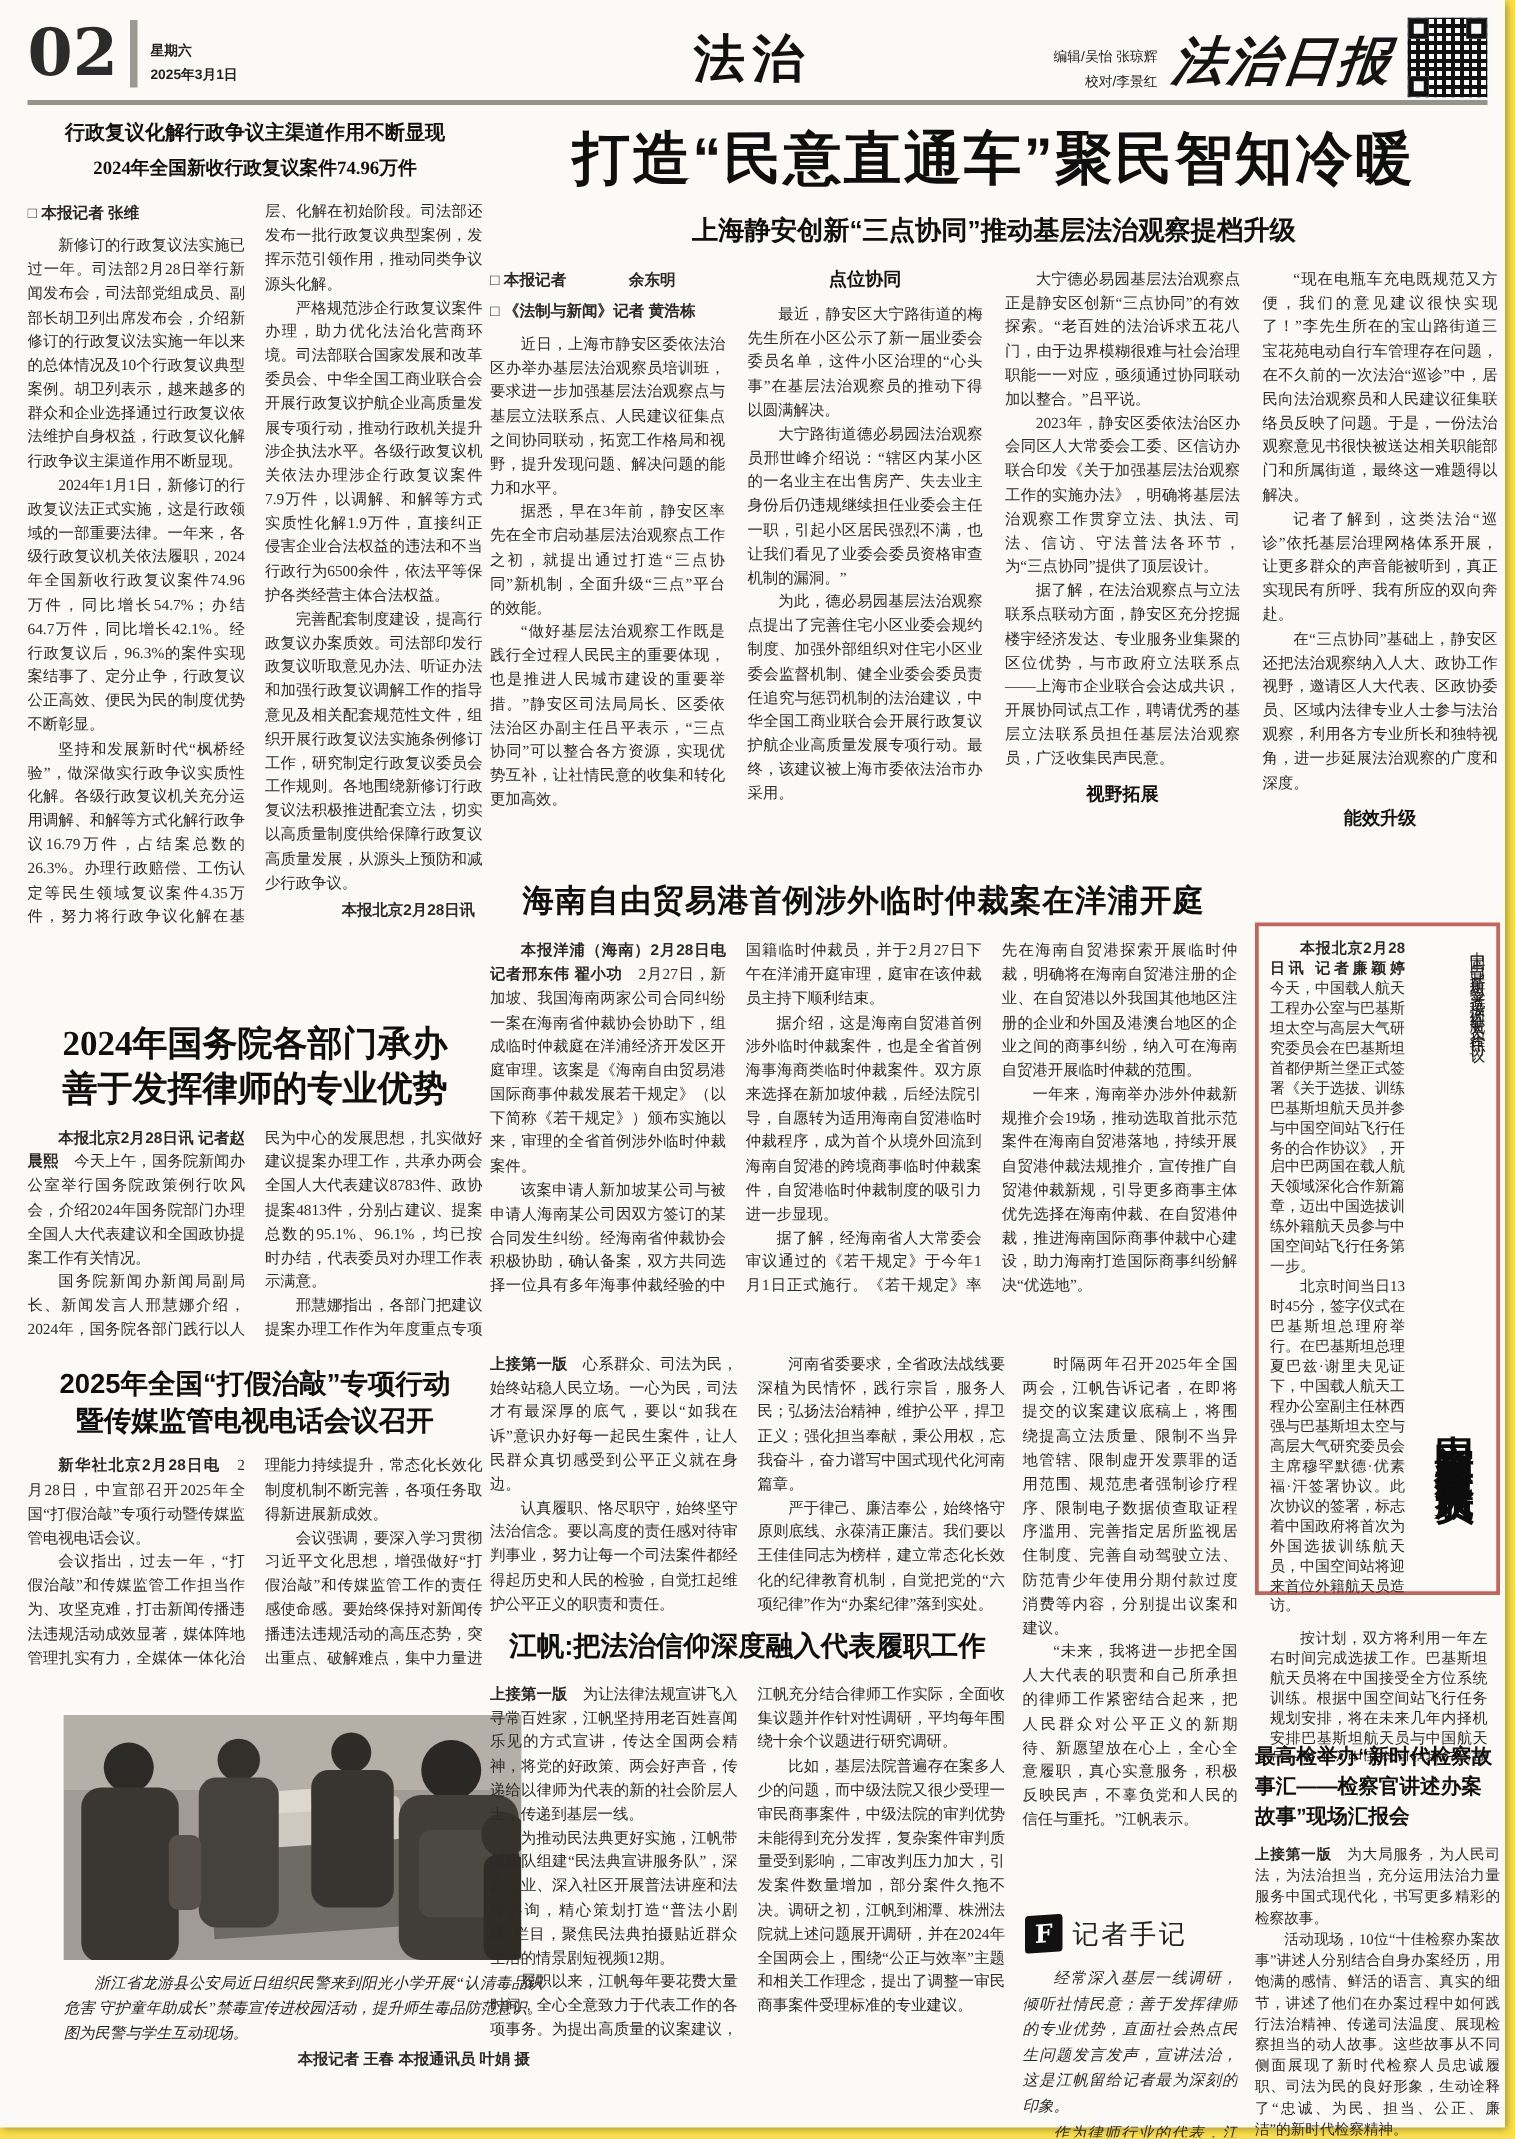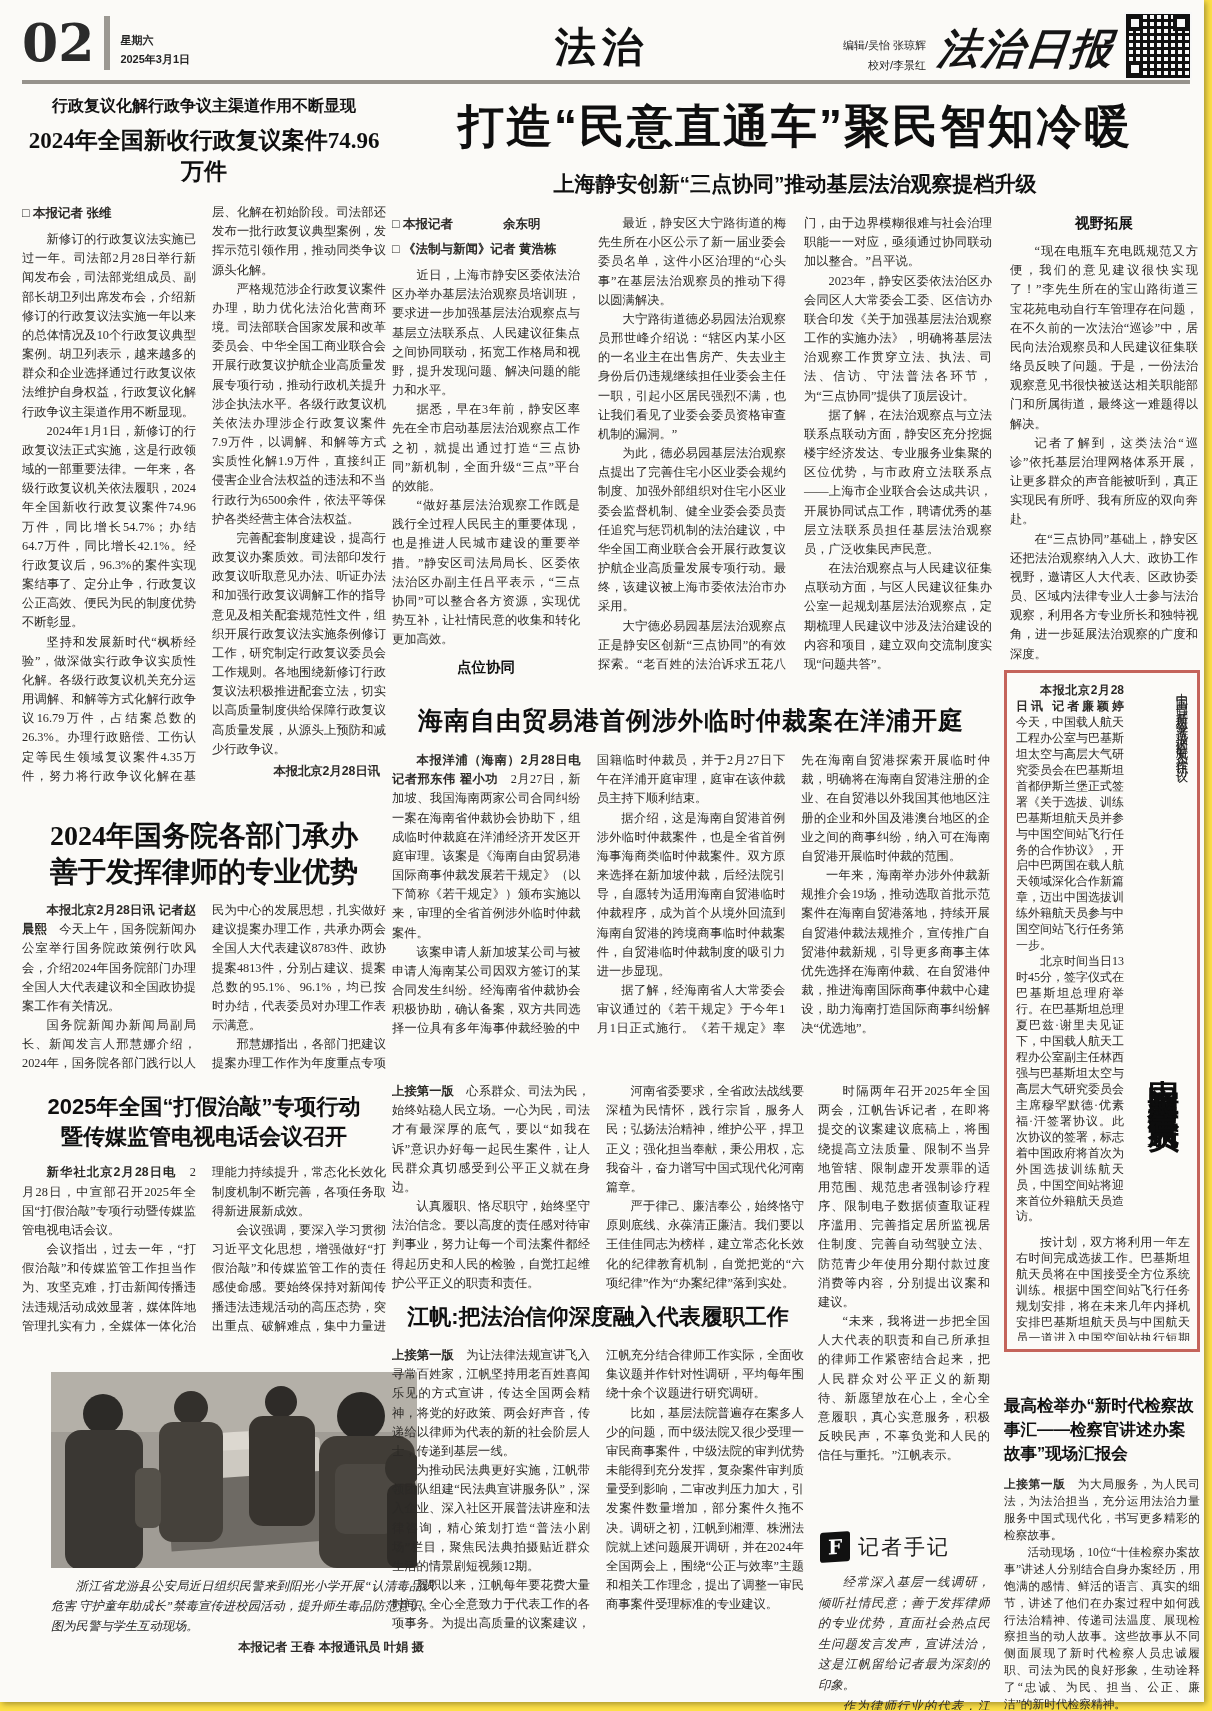--- a/index.html
+++ b/index.html
@@ -46,21 +46,21 @@
           font-weight:700;font-size:16px;color:#111;}
   .h-serif{font-weight:900;text-align:center;color:#0f0f0f;font-family:"Liberation Serif","DejaVu Serif",serif;}
   .h-sans{font-weight:900;text-align:center;color:#0f0f0f;font-family:"Liberation Sans","DejaVu Sans",sans-serif;}
   
   .photo{width:366px;height:196px;background:#8f8b85;overflow:hidden;}
   .caption{margin-top:9px;font-size:12.3px;line-height:1.62;text-align:justify;text-indent:2em;color:#1d1d1d;
            font-style:italic;}
   .credit{margin-top:2px;text-align:right;font-weight:700;font-style:normal;
           font-family:"Liberation Sans","DejaVu Sans",sans-serif;font-size:12.3px;padding-right:10px;}
   
-  .redbox{position:absolute;left:1004px;top:670px;width:196px;height:682px;border:3px solid #c4645b;
+  .redbox{position:absolute;left:1004px;top:738px;width:196px;height:538px;border:3px solid #c4645b;
           background:#fcfbf8;box-sizing:border-box;padding:10px 7px 6px 9px;}
   .redbox .box-top{display:flex;height:548px;overflow:hidden;}
   .redbox .btxt{width:108px;font-size:12px;line-height:1.33;}
   .redbox .btxt .para{font-size:12px;line-height:1.33;}
   .vert{flex:1;writing-mode:vertical-rl;display:flex;margin-left:2px;}
   .v-kicker{font-family:"Liberation Sans","DejaVu Sans",sans-serif;font-size:12.5px;font-weight:500;
             letter-spacing:4px;color:#1c1c1c;margin-bottom:0;height:372px;}
   .v-headline{font-family:"Liberation Serif","DejaVu Serif",serif;font-size:31px;font-weight:900;
             color:#0d0d0d;letter-spacing:3px;margin-right:6px;}
   .box-bottom{margin-top:4px;overflow:hidden;height:106px;}
@@ -98,21 +98,21 @@
     <div class="qr">
           <i></i>
           <i></i>
           <i></i>
         </div>
   </div>
   <div class="hdr-rule"></div>
 
   <div class="blk" style="left:22px;top:96px;width:364px;">
     <div class="kicker">行政复议化解行政争议主渠道作用不断显现</div>
-    <div class="h-serif" style="font-size:23px;margin-top:8px;letter-spacing:0;">2024年全国新收行政复议案件74.96万件</div>
+    <div class="h-serif" style="font-size:15px;margin-top:8px;letter-spacing:0;">2024年全国新收行政复议案件74.96万件</div>
     <div class="cols2" style="margin-top:16px;height:612px;">
           <p class="byline">□ 本报记者 张维</p>
           <p class="para">新修订的行政复议法实施已过一年。司法部2月28日举行新闻发布会，司法部党组成员、副部长胡卫列出席发布会，介绍新修订的行政复议法实施一年以来的总体情况及10个行政复议典型案例。胡卫列表示，越来越多的群众和企业选择通过行政复议依法维护自身权益，行政复议化解行政争议主渠道作用不断显现。</p>
           <p class="para">2024年1月1日，新修订的行政复议法正式实施，这是行政领域的一部重要法律。一年来，各级行政复议机关依法履职，2024年全国新收行政复议案件74.96万件，同比增长54.7%；办结64.7万件，同比增长42.1%。经行政复议后，96.3%的案件实现案结事了、定分止争，行政复议公正高效、便民为民的制度优势不断彰显。</p>
           <p class="para">坚持和发展新时代“枫桥经验”，做深做实行政争议实质性化解。各级行政复议机关充分运用调解、和解等方式化解行政争议16.79万件，占结案总数的26.3%。办理行政赔偿、工伤认定等民生领域复议案件4.35万件，努力将行政争议化解在基层、化解在初始阶段。司法部还发布一批行政复议典型案例，发挥示范引领作用，推动同类争议源头化解。</p>
           <p class="para">严格规范涉企行政复议案件办理，助力优化法治化营商环境。司法部联合国家发展和改革委员会、中华全国工商业联合会开展行政复议护航企业高质量发展专项行动，推动行政机关提升涉企执法水平。各级行政复议机关依法办理涉企行政复议案件7.9万件，以调解、和解等方式实质性化解1.9万件，直接纠正侵害企业合法权益的违法和不当行政行为6500余件，依法平等保护各类经营主体合法权益。</p>
           <p class="para">完善配套制度建设，提高行政复议办案质效。司法部印发行政复议听取意见办法、听证办法和加强行政复议调解工作的指导意见及相关配套规范性文件，组织开展行政复议法实施条例修订工作，研究制定行政复议委员会工作规则。各地围绕新修订行政复议法积极推进配套立法，切实以高质量制度供给保障行政复议高质量发展，从源头上预防和减少行政争议。</p>
           <p class="dateline">本报北京2月28日讯</p>
         </div>
   </div>
@@ -178,21 +178,20 @@
           <p class="para">近日，上海市静安区委依法治区办举办基层法治观察员培训班，要求进一步加强基层法治观察点与基层立法联系点、人民建议征集点之间协同联动，拓宽工作格局和视野，提升发现问题、解决问题的能力和水平。</p>
           <p class="para">据悉，早在3年前，静安区率先在全市启动基层法治观察点工作之初，就提出通过打造“三点协同”新机制，全面升级“三点”平台的效能。</p>
           <p class="para">“做好基层法治观察工作既是践行全过程人民民主的重要体现，也是推进人民城市建设的重要举措。”静安区司法局局长、区委依法治区办副主任吕平表示，“三点协同”可以整合各方资源，实现优势互补，让社情民意的收集和转化更加高效。</p>
           <div class="subhead">点位协同</div>
           <p class="para">最近，静安区大宁路街道的梅先生所在小区公示了新一届业委会委员名单，这件小区治理的“心头事”在基层法治观察员的推动下得以圆满解决。</p>
           <p class="para">大宁路街道德必易园法治观察员邢世峰介绍说：“辖区内某小区的一名业主在出售房产、失去业主身份后仍违规继续担任业委会主任一职，引起小区居民强烈不满，也让我们看见了业委会委员资格审查机制的漏洞。”</p>
           <p class="para">为此，德必易园基层法治观察点提出了完善住宅小区业委会规约制度、加强外部组织对住宅小区业委会监督机制、健全业委会委员责任追究与惩罚机制的法治建议，中华全国工商业联合会开展行政复议护航企业高质量发展专项行动。最终，该建议被上海市委依法治市办采用。</p>
           <p class="para">大宁德必易园基层法治观察点正是静安区创新“三点协同”的有效探索。“老百姓的法治诉求五花八门，由于边界模糊很难与社会治理职能一一对应，亟须通过协同联动加以整合。”吕平说。</p>
           <p class="para">2023年，静安区委依法治区办会同区人大常委会工委、区信访办联合印发《关于加强基层法治观察工作的实施办法》，明确将基层法治观察工作贯穿立法、执法、司法、信访、守法普法各环节，为“三点协同”提供了顶层设计。</p>
           <p class="para">据了解，在法治观察点与立法联系点联动方面，静安区充分挖掘楼宇经济发达、专业服务业集聚的区位优势，与市政府立法联系点——上海市企业联合会达成共识，开展协同试点工作，聘请优秀的基层立法联系员担任基层法治观察员，广泛收集民声民意。</p>
-          <p class="para">在法治观察点与人民建议征集点联动方面，与区人民建议征集办公室一起规划基层法治观察点，定期梳理人民建议中涉及法治建设的内容和项目，建立双向交流制度实现“问题共答”。</p>
           <div class="subhead">视野拓展</div>
           <p class="para">“现在电瓶车充电既规范又方便，我们的意见建议很快实现了！”李先生所在的宝山路街道三宝花苑电动自行车管理存在问题，在不久前的一次法治“巡诊”中，居民向法治观察员和人民建议征集联络员反映了问题。于是，一份法治观察意见书很快被送达相关职能部门和所属街道，最终这一难题得以解决。</p>
           <p class="para">记者了解到，这类法治“巡诊”依托基层治理网格体系开展，让更多群众的声音能被听到，真正实现民有所呼、我有所应的双向奔赴。</p>
           <p class="para">在“三点协同”基础上，静安区还把法治观察纳入人大、政协工作视野，邀请区人大代表、区政协委员、区域内法律专业人士参与法治观察，利用各方专业所长和独特视角，进一步延展法治观察的广度和深度。</p>
           <div class="subhead">能效升级</div>
         </div>
   </div>
 
   <div class="blk" style="left:392px;top:704px;width:598px;">
     <div class="h-serif" style="font-size:25px;letter-spacing:1px;">海南自由贸易港首例涉外临时仲裁案在洋浦开庭</div>

